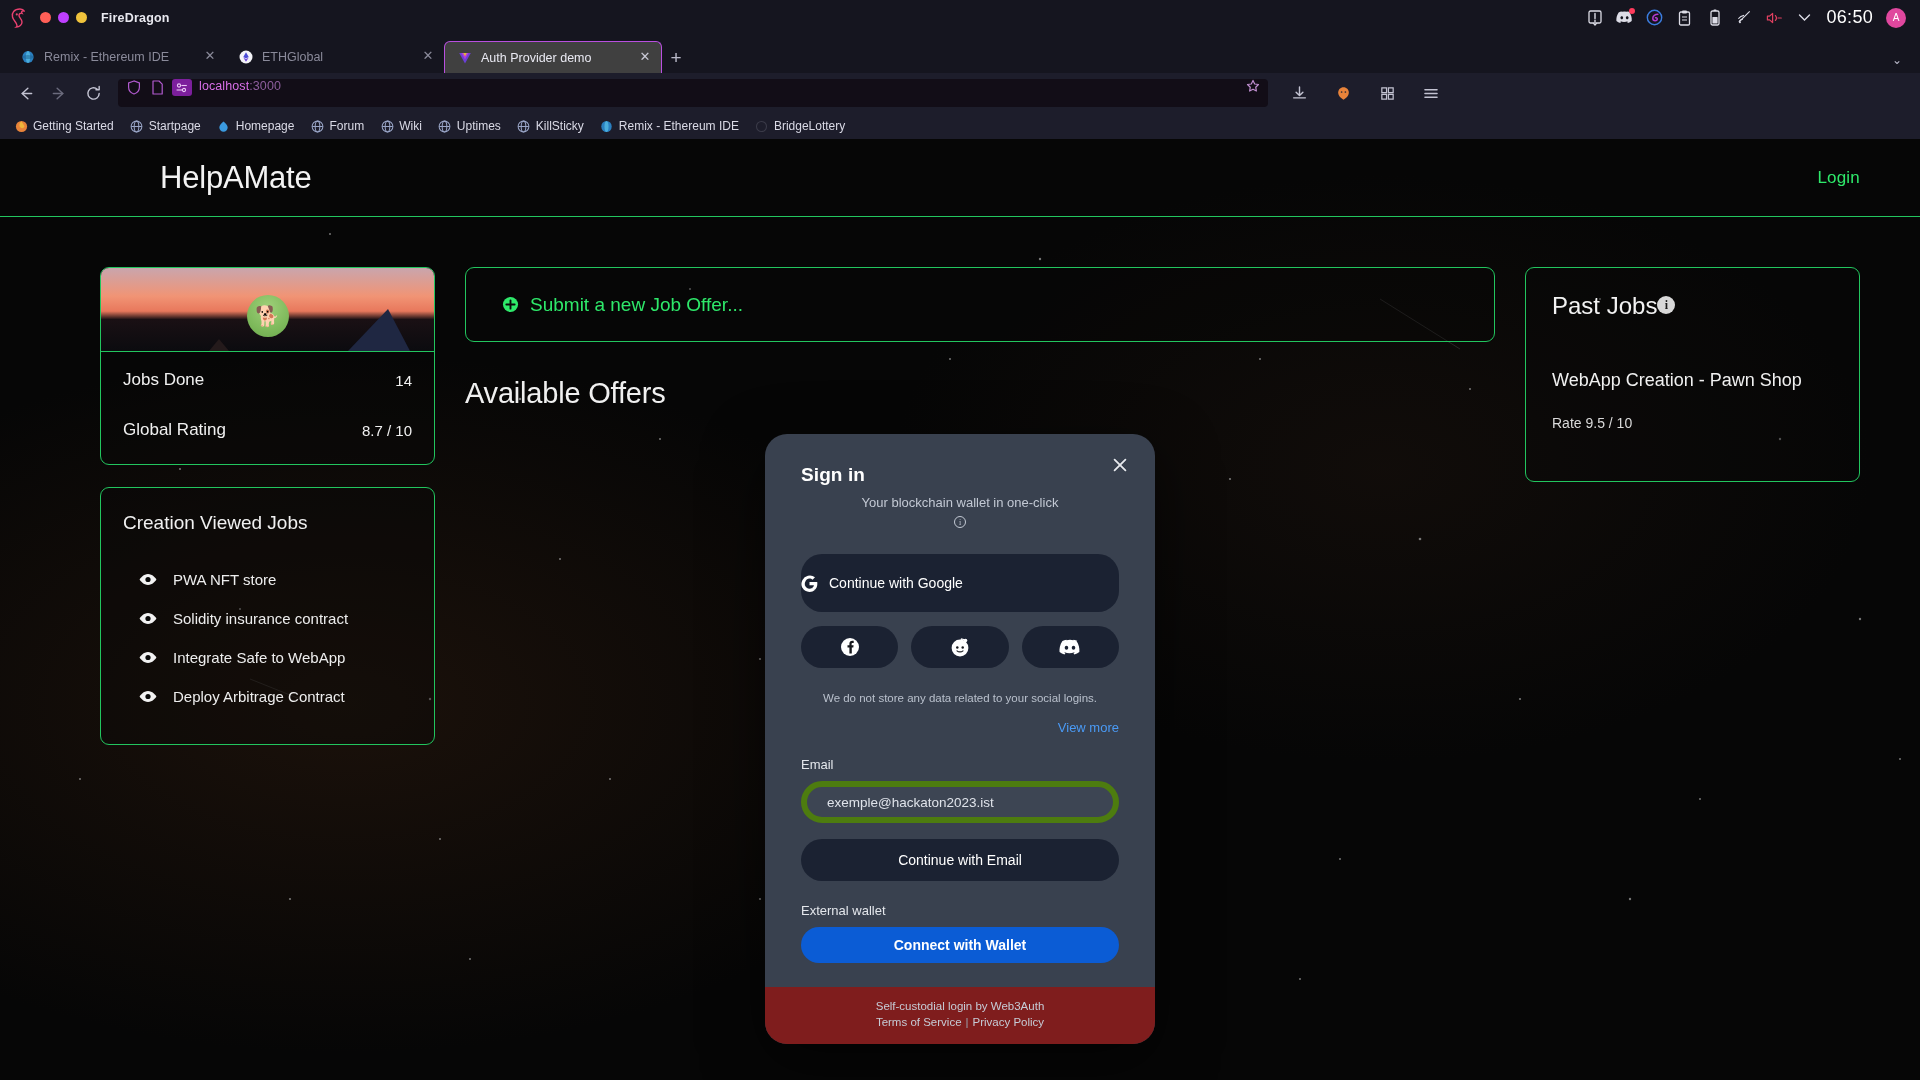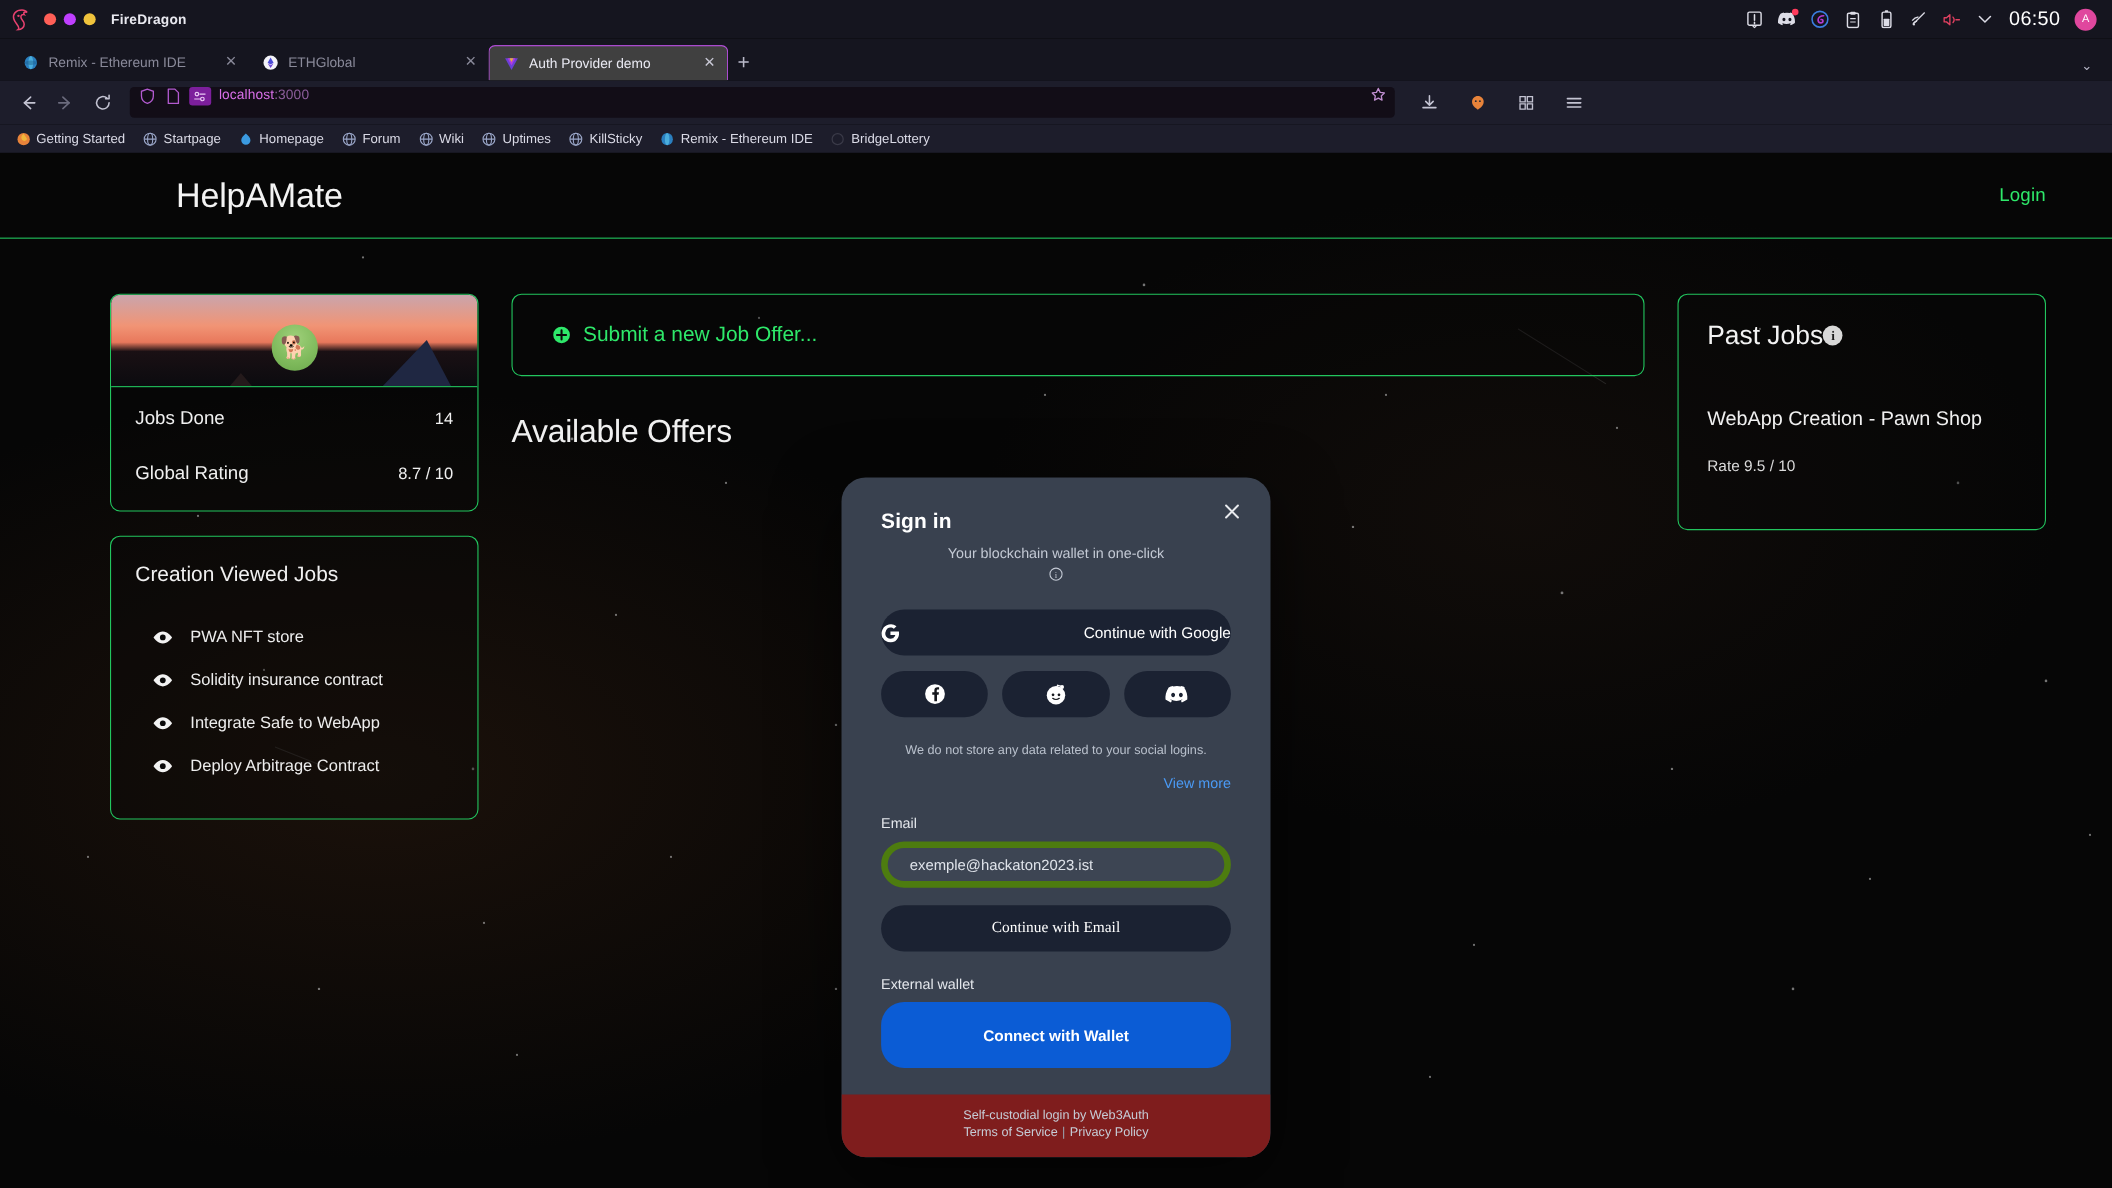--- a/index.html
+++ b/index.html
@@ -186,22 +186,22 @@
   }
   .modal-title { font-size: 19px; color: #ffffff; font-weight: bold; letter-spacing: .1px; }
   .modal-sub { font-size: 13px; color: #c3c9d4; margin-top: 9px; display: flex; align-items: center; gap: 6px; flex-direction: column; }
   .info-circle-sm {
     width: 12px; height: 12px; border-radius: 50%; border: 1px solid #c3c9d4;
     font-size: 8px; display: flex; align-items: center; justify-content: center;
     font-family: "Liberation Serif", serif; color: #c3c9d4;
   }
 
   .btn-dark {
-    width: 100%; height: 42px; background: #1b2232; border-radius: 21px;
-    display: flex; align-items: center; justify-content: space-between; 
+    width: 100%; height: 58px; background: #1b2232; border-radius: 21px;
+    display: flex; align-items: center; justify-content: flex-start; gap: 11px;
     color: #ffffff; font-size: 14px; margin-top: 26px; border: none;
     font-family: "Liberation Sans", sans-serif;
   }
   .social-row { display: flex; gap: 13px; margin-top: 14px; }
   .social-btn {
     flex: 1; height: 42px; background: #1b2232; border-radius: 21px;
     display: flex; align-items: center; justify-content: center;
   }
   .fineprint { font-size: 11.5px; color: #b9c0cc; text-align: center; margin-top: 24px; }
   .viewmore { font-size: 13px; color: #4a9af5; text-align: right; margin-top: 16px; }
@@ -210,24 +210,24 @@
   .email-input {
     width: 100%; height: 42px; margin-top: 9px;
     background: #3d4553; border: 6px solid #4d7c0f; border-radius: 21px;
     padding: 0 20px; color: #dfe3ea; font-size: 13.5px;
     font-family: "Liberation Sans", sans-serif; outline: none;
   }
   .btn-email {
     width: 100%; height: 42px; background: #1b2232; border-radius: 21px;
     color: #fff; font-size: 14px; margin-top: 16px; border: none;
     display: flex; align-items: center; justify-content: center;
-    font-family: Liberation Serif, serif;
+    font-family: Liberation Sans, sans-serif;
   }
   .btn-wallet {
-    width: 100%; height: 60px; background: #0b5cd5; border-radius: 21px;
+    width: 100%; height: 36px; background: #0b5cd5; border-radius: 21px;
     color: #fff; font-size: 14px; margin-top: 9px; border: none;
     display: flex; align-items: center; justify-content: center; font-weight: bold;
     font-family: "Liberation Sans", sans-serif;
   }
   .modal-footer {
     background: #7f1d1d; padding: 13px 0 16px 0; text-align: center;
   }
   .footer-1 { font-size: 11.5px; color: #c6ccd6; }
   .footer-2 { font-size: 11.5px; color: #c6ccd6; margin-top: 4px; }
   .footer-2 .sep { color: #9aa2ae; margin: 0 4px; }

